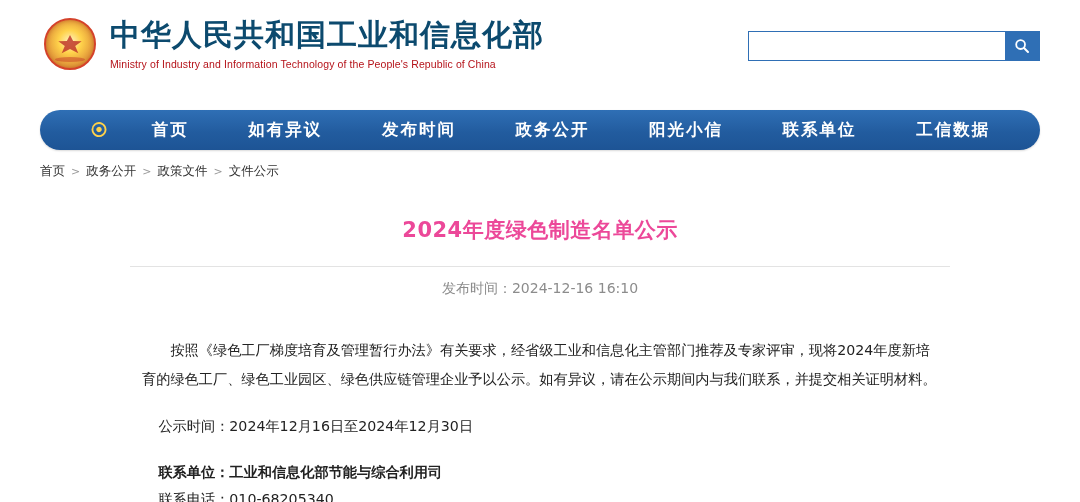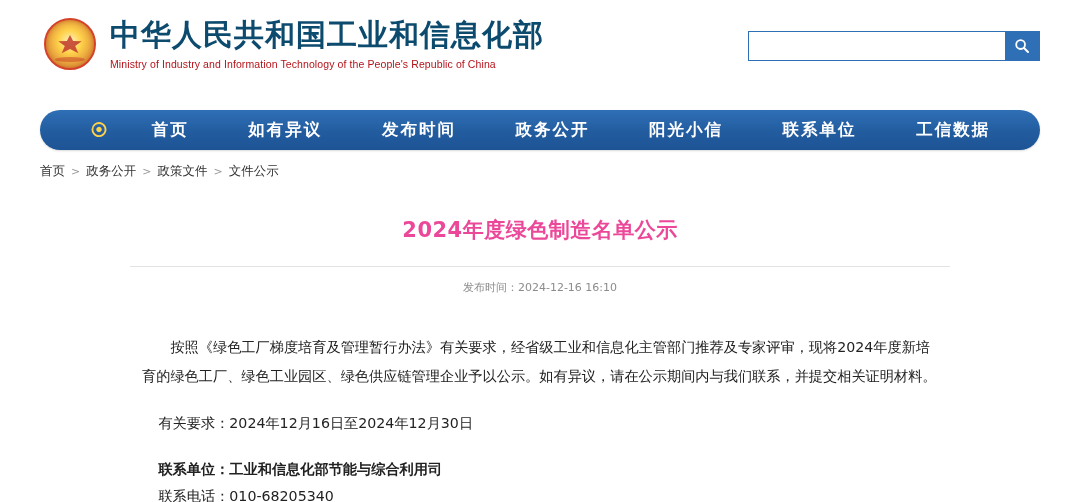--- a/index.html
+++ b/index.html
@@ -199,21 +199,21 @@
     font-family: "DejaVu Sans", "Liberation Sans", sans-serif;
   }
   .meta-rule {
     margin: 22px 0 0 0;
     border: 0;
     border-top: 1px solid #e3e3e3;
   }
   .article-meta {
     margin-top: 13px;
     text-align: center;
-    font-size: 11px;
+    font-size: 14px;
     color: #8c8c8c;
     display: flex;
     justify-content: center;
     gap: 26px;
     font-family: "DejaVu Sans", "Liberation Sans", sans-serif;
   }
   .article-body {
     margin-top: 38px;
     font-size: 14.2px;
     color: #222;
@@ -280,19 +280,19 @@
     <div class="article-title">2024年度绿色制造名单公示</div>
     <hr class="meta-rule">
     <div class="article-meta">
       <span>
         <span>发布时间：</span><span>2024-12-16 16:10</span>
       </span>
     </div>
 
     <div class="article-body">
       <p class="p-indent" style="margin:12px;">按照《绿色工厂梯度培育及管理暂行办法》有关要求，经省级工业和信息化主管部门推荐及专家评审，现将2024年度新培育的绿色工厂、绿色工业园区、绿色供应链管理企业予以公示。如有异议，请在公示期间内与我们联系，并提交相关证明材料。</p>
-      <p class="p-sub" style="margin:18px 0 0 0;">有关要求：2024年12月16日至2024年12月30日</p>
+      <p class="p-sub" style="margin:18px 0 0 0;">公示时间：2024年12月16日至2024年12月30日</p>
       <p class="p-tight" style="margin:18px 0 0 0;font-weight:bold;">联系单位：工业和信息化部节能与综合利用司</p>
       <p class="p-tight" style="margin:0;">联系电话：010-68205340</p>
     </div>
   </div>
 
 </div>
 
 </body></html>

